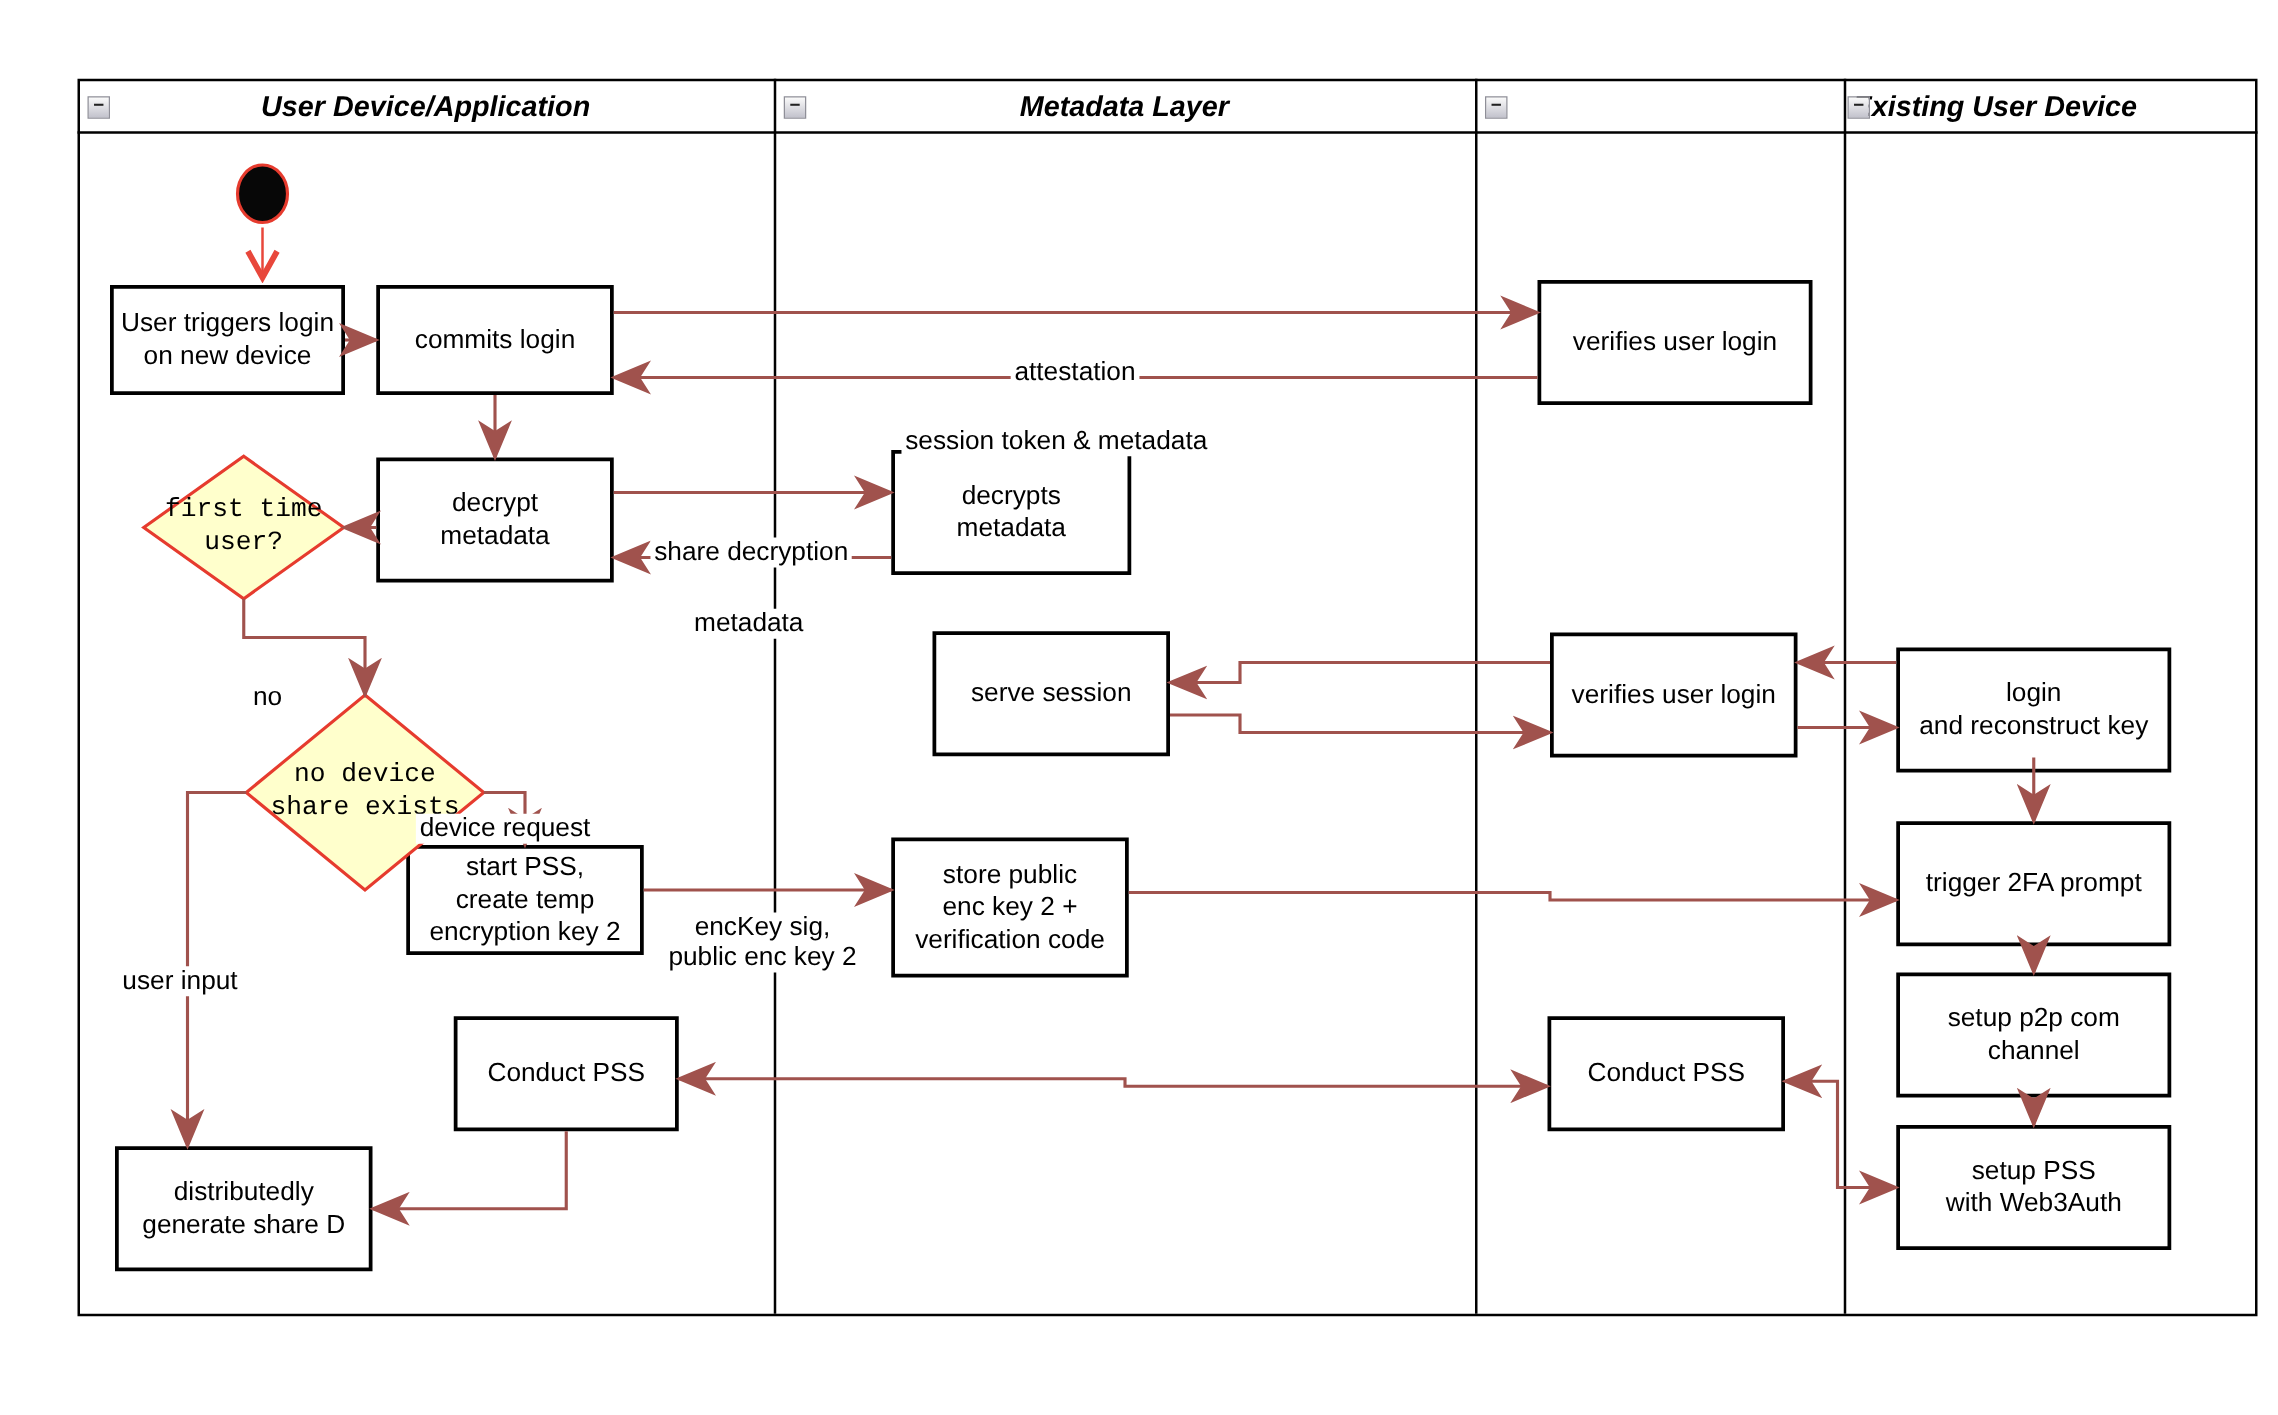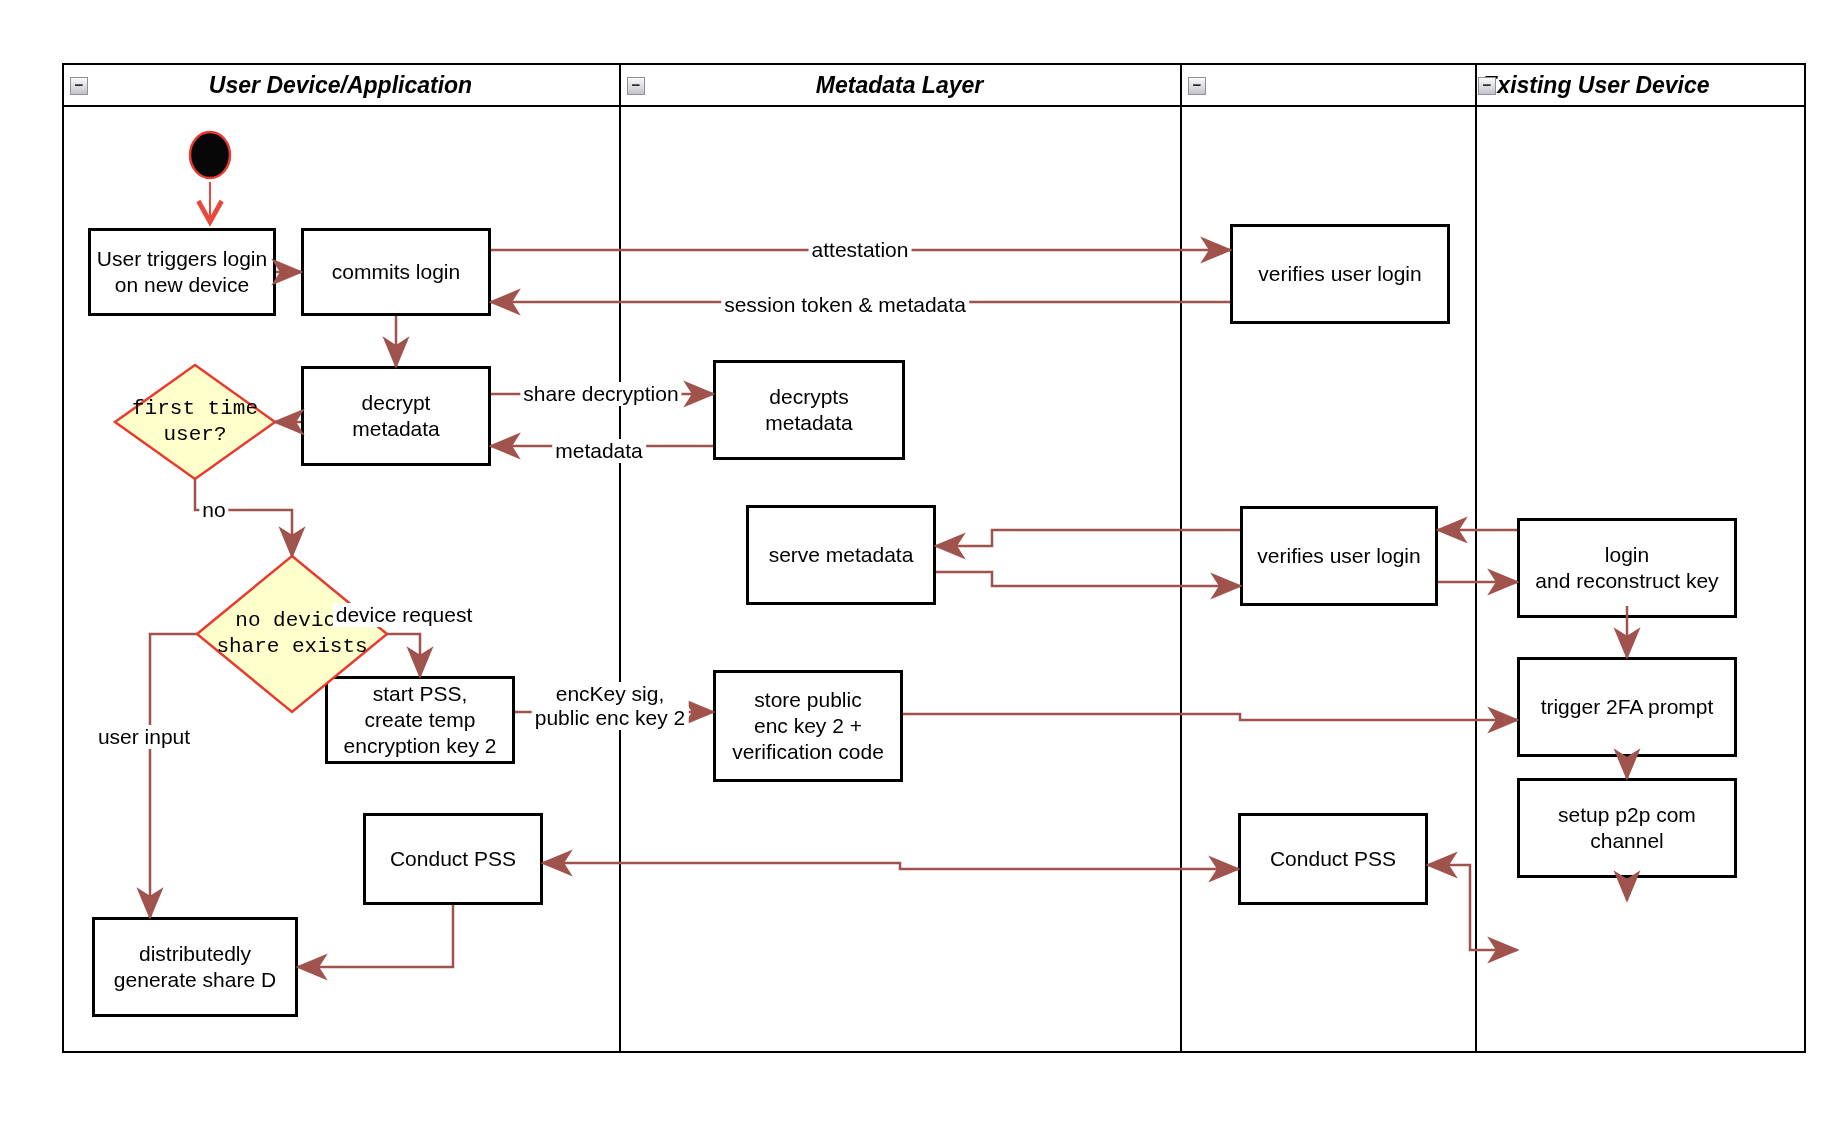--- a/index.html
+++ b/index.html
@@ -17,21 +17,21 @@
   
   .box{position:absolute;background:#fff;border:3px solid #000;z-index:2;
        display:flex;align-items:center;justify-content:center;text-align:center;
        font-size:21px;line-height:26px;white-space:pre-line;padding:2px;box-sizing:border-box;}
   .dtext{position:absolute;z-index:4;display:flex;align-items:center;justify-content:center;
          text-align:center;font-size:21px;line-height:26px;white-space:pre-line;font-family:Liberation Mono, monospace;}
   
   svg.edges{position:absolute;left:0;top:0;z-index:3;pointer-events:none;}
   
   .elabel{position:absolute;transform:translate(-50%,-50%);background:#fff;padding:0 3px;
-          font-size:21px;line-height:24px;text-align:center;white-space:pre-line;z-index:4;}
+          font-size:21px;line-height:24px;text-align:center;white-space:pre-line;z-index:4;margin-top:48px;}
 </style>
 </head>
 <body>
 
 <div class="canvas">
 
   <div class="frame"></div>
   <div class="hline"></div>
   <div class="vline" style="left:619px"></div>
   <div class="vline" style="left:1180px"></div>
@@ -47,33 +47,35 @@
   <span class="collapse" style="left:1478px;top:77px">−</span>
 
   <div class="box" style="left:88px;top:228px;width:188px;height:88px">User triggers login
 on new device</div>
   <div class="box" style="left:301px;top:228px;width:190px;height:88px">commits login</div>
   <div class="box" style="left:1230px;top:224px;width:220px;height:100px">verifies user login</div>
   <div class="box" style="left:301px;top:366px;width:190px;height:100px">decrypt
 metadata</div>
   <div class="box" style="left:713px;top:360px;width:192px;height:100px">decrypts
 metadata</div>
-  <div class="box" style="left:746px;top:505px;width:190px;height:100px">serve metadata</div>
+  <div class="box" style="left:746px;top:505px;width:190px;height:100px">serve session</div>
   <div class="box" style="left:1240px;top:506px;width:198px;height:100px">verifies user login</div>
   <div class="box" style="left:1517px;top:518px;width:220px;height:100px">login
 and reconstruct key</div>
   <div class="box" style="left:325px;top:676px;width:190px;height:88px">start PSS,
 create temp
 encryption key 2</div>
   <div class="box" style="left:713px;top:670px;width:190px;height:112px">store public
 enc key 2 +
 verification code</div>
   <div class="box" style="left:1517px;top:657px;width:220px;height:100px">trigger 2FA prompt</div>
   <div class="box" style="left:1517px;top:778px;width:220px;height:100px">setup p2p com
 channel</div>
+  <div class="box" style="left:1517px;top:900px;width:220px;height:100px">setup PSS
+with Web3Auth</div>
   <div class="box" style="left:363px;top:813px;width:180px;height:92px">Conduct PSS</div>
   <div class="box" style="left:1238px;top:813px;width:190px;height:92px">Conduct PSS</div>
   <div class="box" style="left:92px;top:917px;width:206px;height:100px">distributedly
 generate share D</div>
 
   <svg class="edges" width="1822" height="1132" viewBox="0 0 1822 1132">
     <defs>
       <marker id="ah" viewBox="0 0 12 10" refX="11" refY="5" markerWidth="13" markerHeight="11" orient="auto-start-reverse">
         <path d="M0,0 L12,5 L0,10 L3.2,5 Z" fill="#A0524D"></path>
       </marker>

